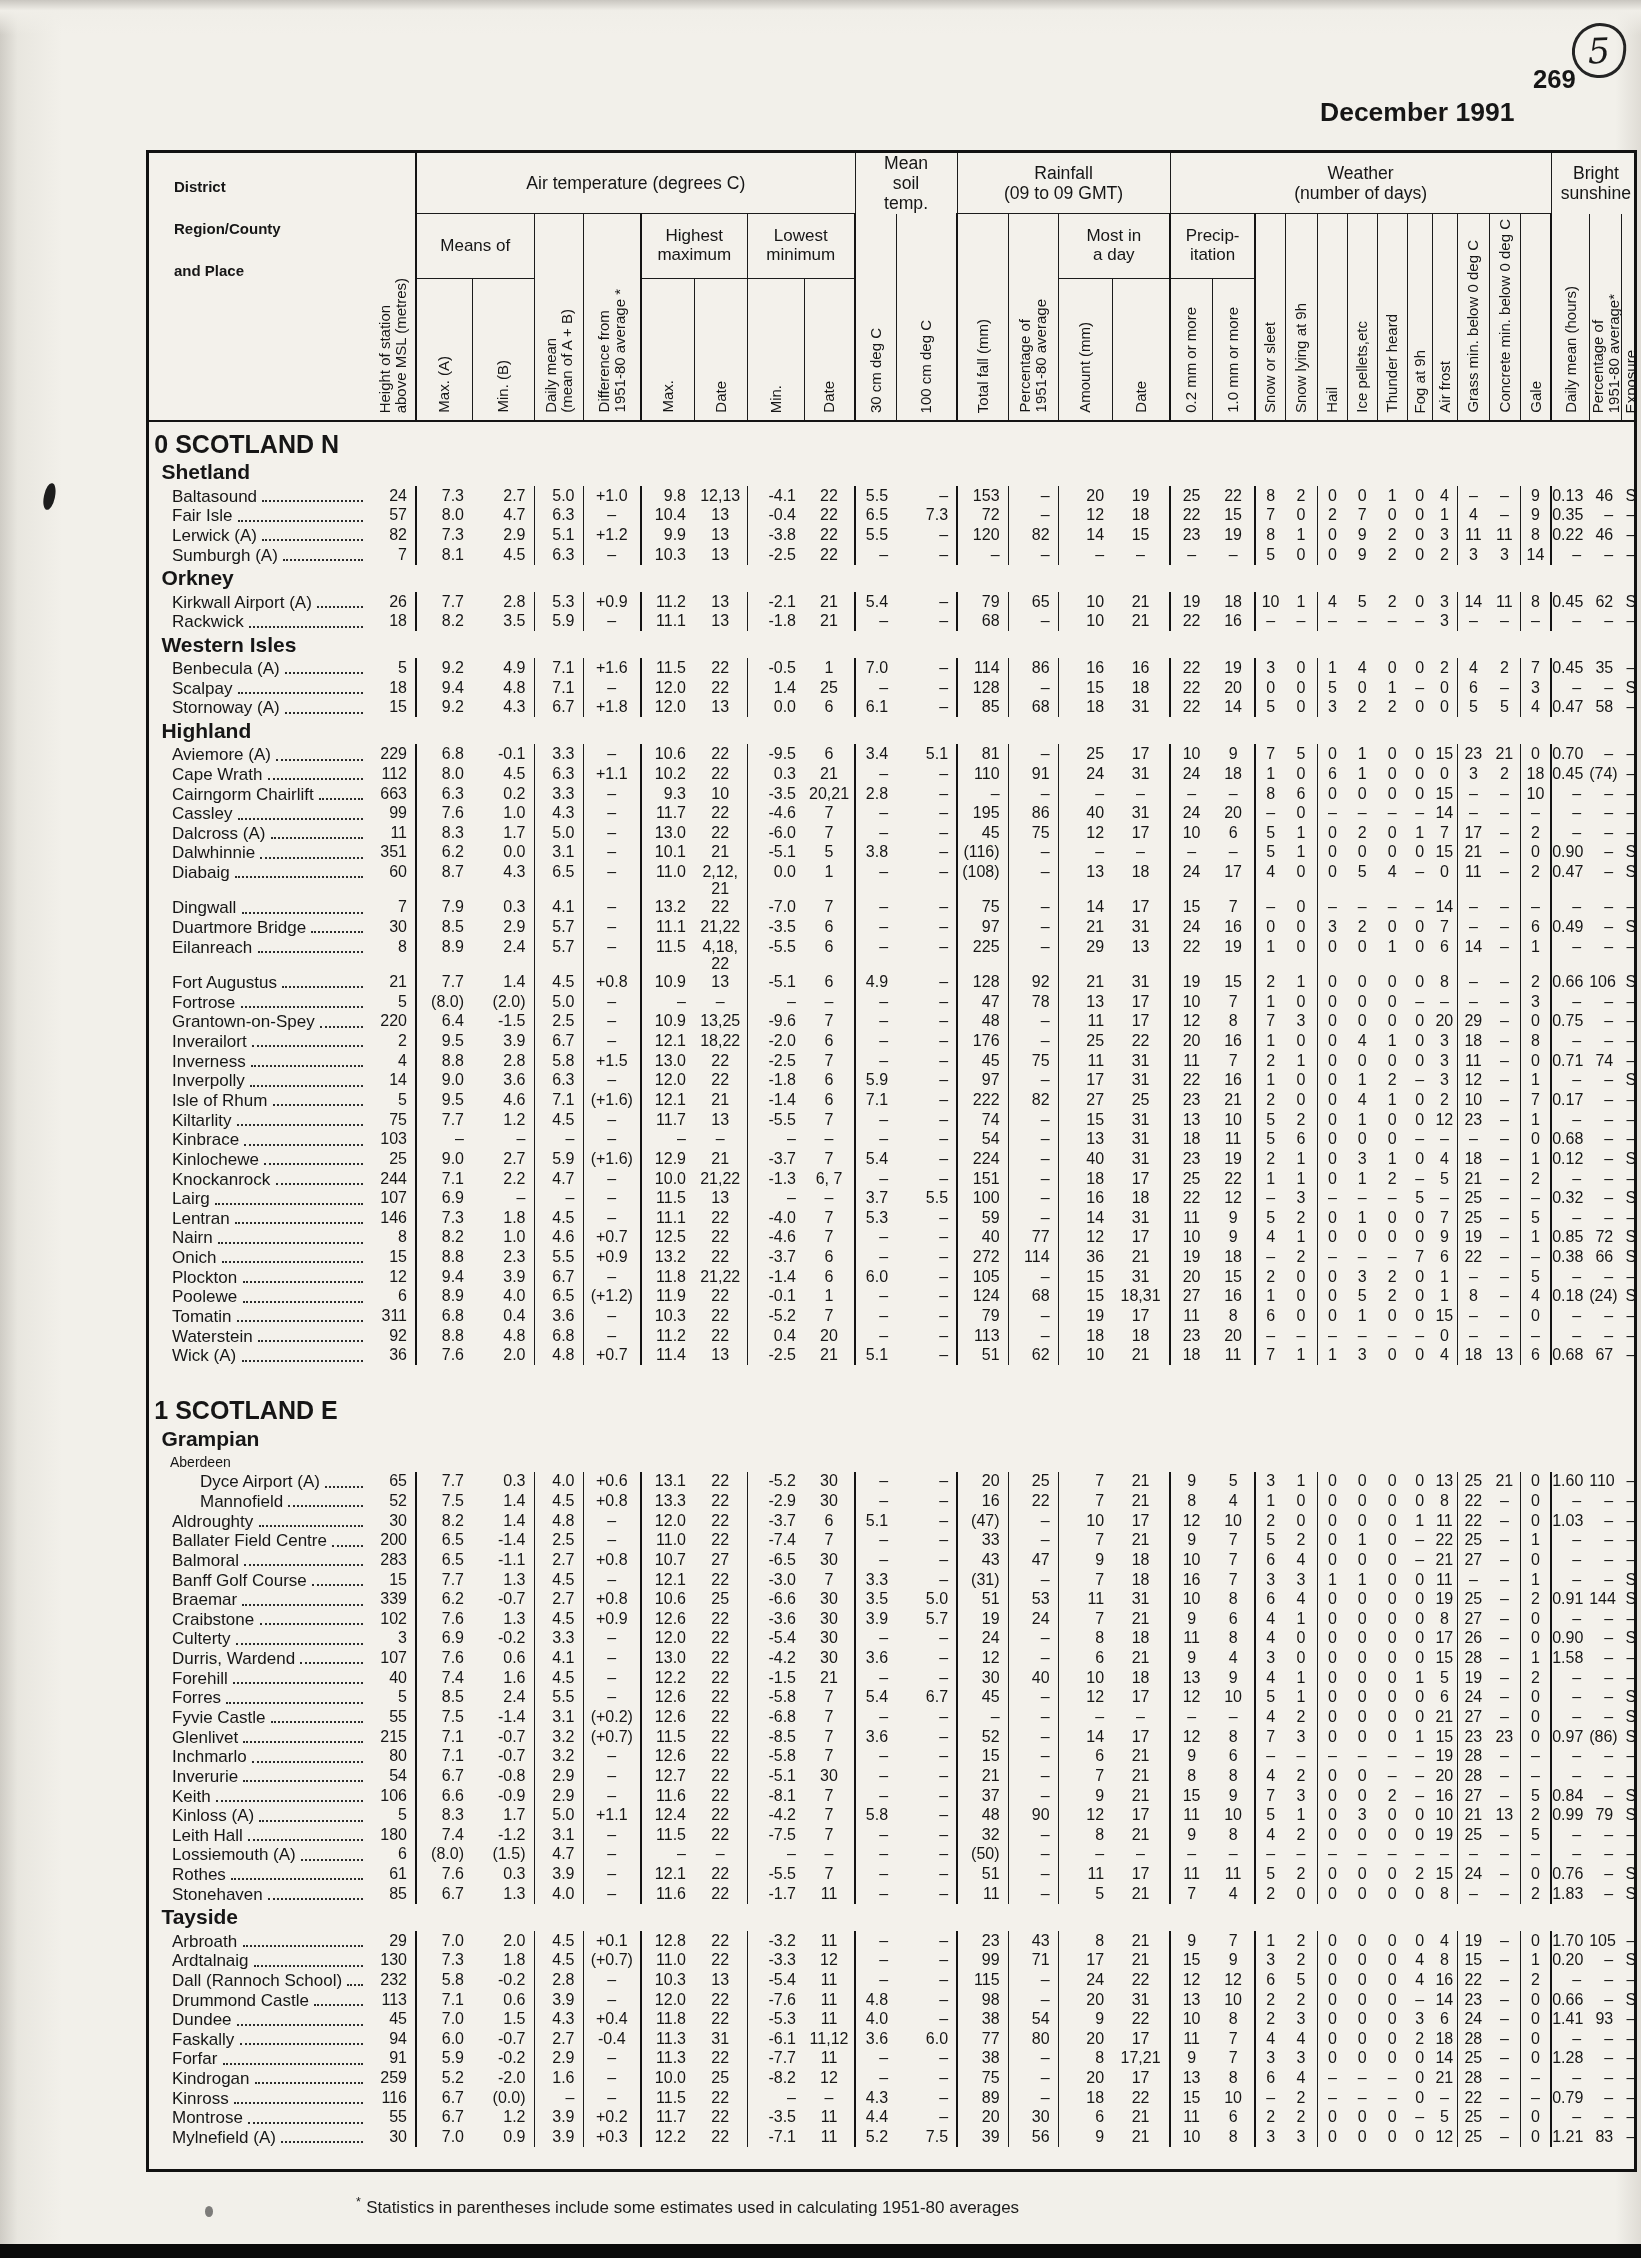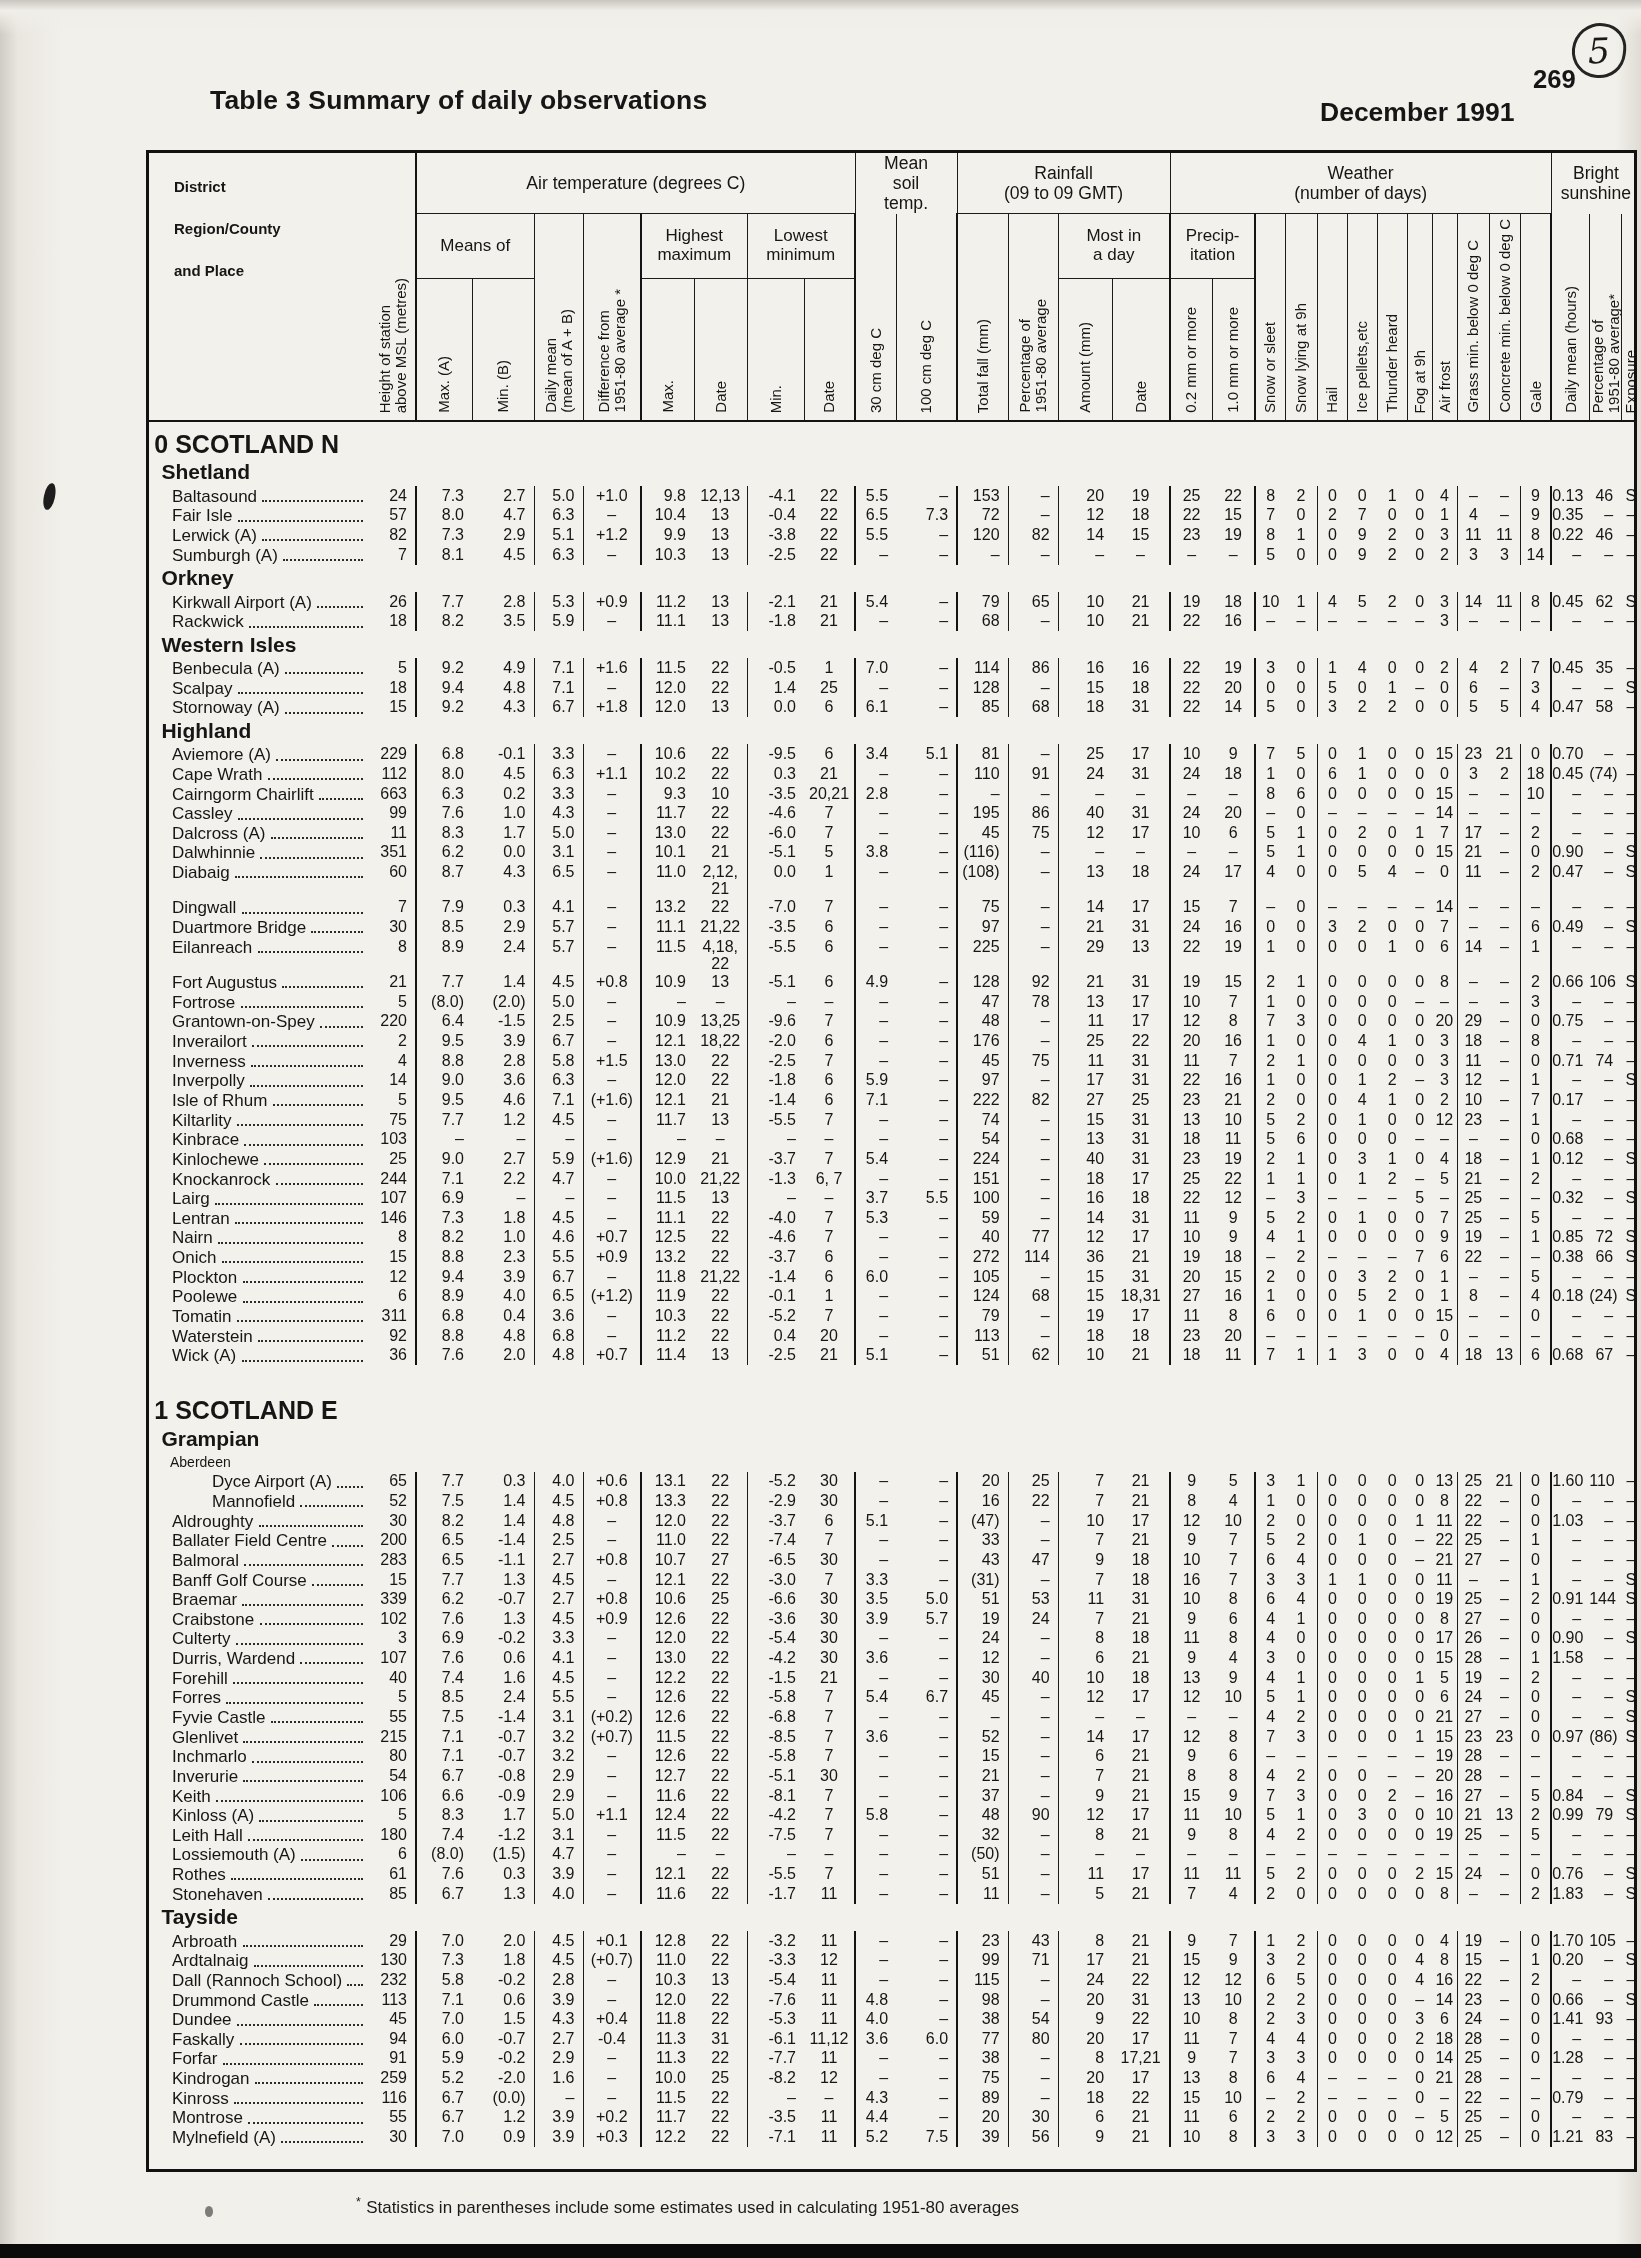--- a/index.html
+++ b/index.html
@@ -39,34 +39,33 @@
   .br2r{border-right:2.2px solid #141414 !important;}
   tbody td{font-size:16px;line-height:1.05;white-space:pre-line;vertical-align:top;padding-top:1.8px;}
   tbody tr.station{height:19.4px;}
   td.t-r{text-align:right;padding-right:8px;}
   td.t-c{text-align:center;}
   td.br1{border-right:1.3px solid #1c1c1c;}
   td.br2{border-right:2.2px solid #141414;}
   td.place{text-align:left;}
   td.place .nm{white-space:nowrap;font-size:17px;}
   tr.station td.place{display:flex;align-items:flex-end;padding-left:23px;}
-  tr.station td.place.ind{padding-left:51px;margin-left:12px;}
+  tr.station td.place.ind{padding-left:51px;}
   .dots{flex:1;border-bottom:2.2px dotted #2b2b2b;margin:0 7px 3.5px 5.3px;min-width:7px;}
   tr.district td{font-size:25px;font-weight:bold;padding:8.8px 0 1.8px 5.3px;}
   tr.district.gap td{padding-top:32px;}
   tr.region td{font-size:21px;font-weight:bold;padding:2.6px 0 2.6px 12.4px;}
   tr.subarea td{font-size:14px;padding:2.6px 0 1.8px 21px;}
   #footnote{position:absolute;left:356px;top:2195px;font-size:17px;color:#1b1b1b;}
   #footnote .star{vertical-align:super;font-size:12.4px;margin-right:5.3px;}
 </style>
 </head>
 <body>
 
 <div id="page">
-  <div id="page-title">Table 3 Summary of daily observations</div>
   <div id="period-label">December 1991</div>
   <div id="page-number">269</div>
   <div id="hand-circle">
     <span>5</span>
   </div>
   <div class="speck" style="left:44px;top:483px;width:10.6px;height:26.5px;transform:rotate(12deg);"></div>
   <div class="speck" style="left:205px;top:2206px;width:8px;height:10.6px;opacity:.55;"></div>
 
   <div id="frame">
     <table>

